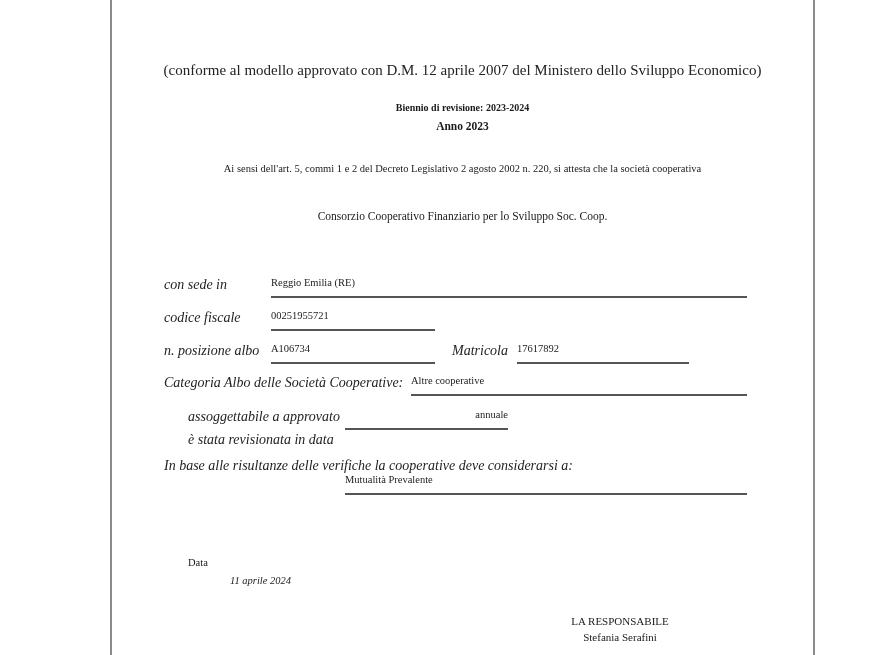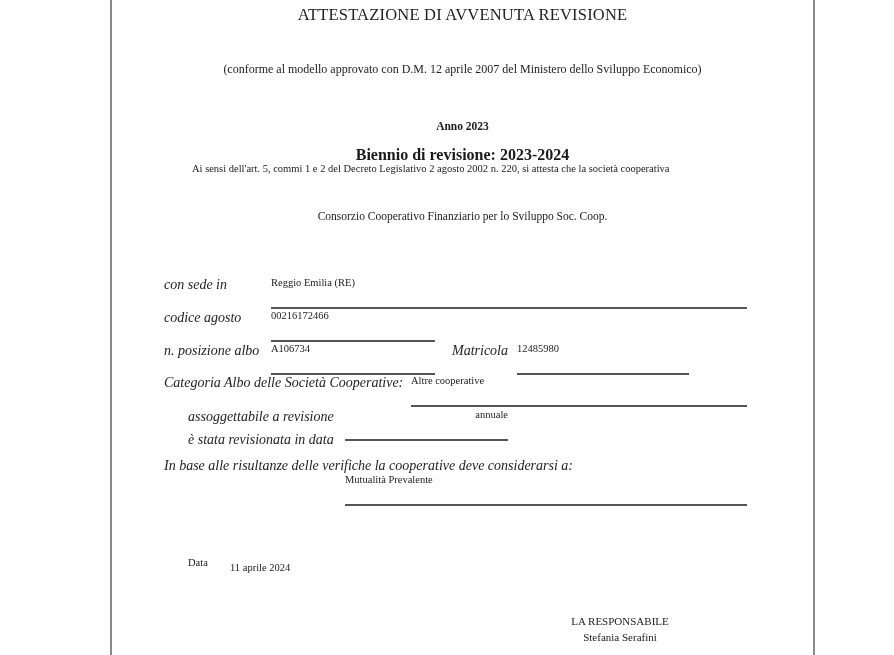--- a/index.html
+++ b/index.html
@@ -28,103 +28,101 @@
     .abs { position: absolute; white-space: nowrap; }
     .center { left: 0; right: 0; text-align: center; }
     .title {
       top: 7px;
       font-size: 16.5px;
       letter-spacing: 0.2px;
       color: #222;
     }
     .subtitle {
       top: 64px;
-      font-size: 12px;
+      font-size: 15px;
       color: #222;
     }
     .biennio {
       top: 104px;
-      font-size: 16px;
+      font-size: 10px;
       font-weight: bold;
-      margin-top: 44px;
     }
     .anno {
       top: 122px;
       font-size: 11.5px;
       font-weight: bold;
     }
     .sensi {
       top: 163px;
       font-size: 10.5px;
       line-height: 15px;
       white-space: normal;
       left: 80px;
       right: 80px;
-      text-align: left;
+      text-align: center;
     }
     .company {
       top: 212px;
       font-size: 11.5px;
       font-weight: normal;
     }
     .label {
       font-size: 14px;
       color: #222;
       font-style: italic;
     }
     .field {
       font-size: 10.5px;
       color: #222;
       border-bottom: 2px solid #555;
-      padding-bottom: 17px;
+      padding-bottom: 6px;
       height: 13px;
     }
     .data-label, .data-value {
       font-size: 10.5px;
     }
     .sign {
       font-size: 11px;
       text-align: center;
       font-family: Liberation Serif, serif;
     }
   </style>
 </head>
 <body>
 
 <div class="page">
 
-  <div class="abs center title">ATTESTAZIONE DI AVVENUTA REVISIONE</div>
   <div class="abs center subtitle">(conforme al modello approvato con D.M. 12 aprile 2007 del Ministero dello Sviluppo Economico)</div>
   <div class="abs center biennio">Biennio di revisione: 2023-2024</div>
   <div class="abs center anno">Anno 2023</div>
   <div class="abs sensi">Ai sensi dell'art. 5, commi 1 e 2 del Decreto Legislativo 2 agosto 2002 n. 220, si attesta che la società cooperativa</div>
   <div class="abs center company">Consorzio Cooperativo Finanziario per lo Sviluppo Soc. Coop.</div>
 
   <div class="abs label" style="left:52px; top:279px;">con sede in</div>
   <div class="abs field" style="left:159px; top:279px; width:476px;">Reggio Emilia (RE)</div>
 
-  <div class="abs label" style="left:52px; top:312px;">codice agosto</div>
-  <div class="abs field" style="left:159px; top:312px; width:164px;">00216172466</div>
+  <div class="abs label" style="left:52px; top:312px;">codice fiscale</div>
+  <div class="abs field" style="left:159px; top:312px; width:164px;">00251955721</div>
 
   <div class="abs label" style="left:52px; top:345px;">n. posizione albo</div>
   <div class="abs field" style="left:159px; top:345px; width:164px;">A106734</div>
 
   <div class="abs label" style="left:340px; top:345px;">Matricola</div>
-  <div class="abs field" style="left:405px; top:345px; width:172px;">12485980</div>
+  <div class="abs field" style="left:405px; top:345px; width:172px;">17617892</div>
 
   <div class="abs label" style="left:52px; top:377px;">Categoria Albo delle Società Cooperative:</div>
   <div class="abs field" style="left:299px; top:377px; width:336px;">Altre cooperative</div>
 
-  <div class="abs label" style="left:76px; top:411px;">assoggettabile a revisione</div>
+  <div class="abs label" style="left:76px; top:411px;">assoggettabile a approvato</div>
   <div class="abs field" style="left:233px; top:411px; width:163px;text-align:right;">annuale</div>
 
   <div class="abs label" style="left:76px; top:434px;">è stata revisionata in data</div>
 
   <div class="abs label" style="left:52px; top:460px;">In base alle risultanze delle verifiche la cooperative deve considerarsi a:</div>
   <div class="abs field" style="left:233px; top:476px; width:402px;">Mutualità Prevalente</div>
 
   <div class="abs data-label" style="left:76px; top:559px;">Data</div>
-  <div class="abs data-value" style="left:118px; top:564px;">11 aprile 2024</div>
+  <div class="abs data-value" style="left:118px; top:577px;font-style:italic;">11 aprile 2024</div>
 
   <div class="abs sign" style="left:418px; width:180px; top:617px;">LA RESPONSABILE</div>
   <div class="abs sign" style="left:418px; width:180px; top:633px;">Stefania Serafini</div>
 
 </div>
 
 </body></html>

